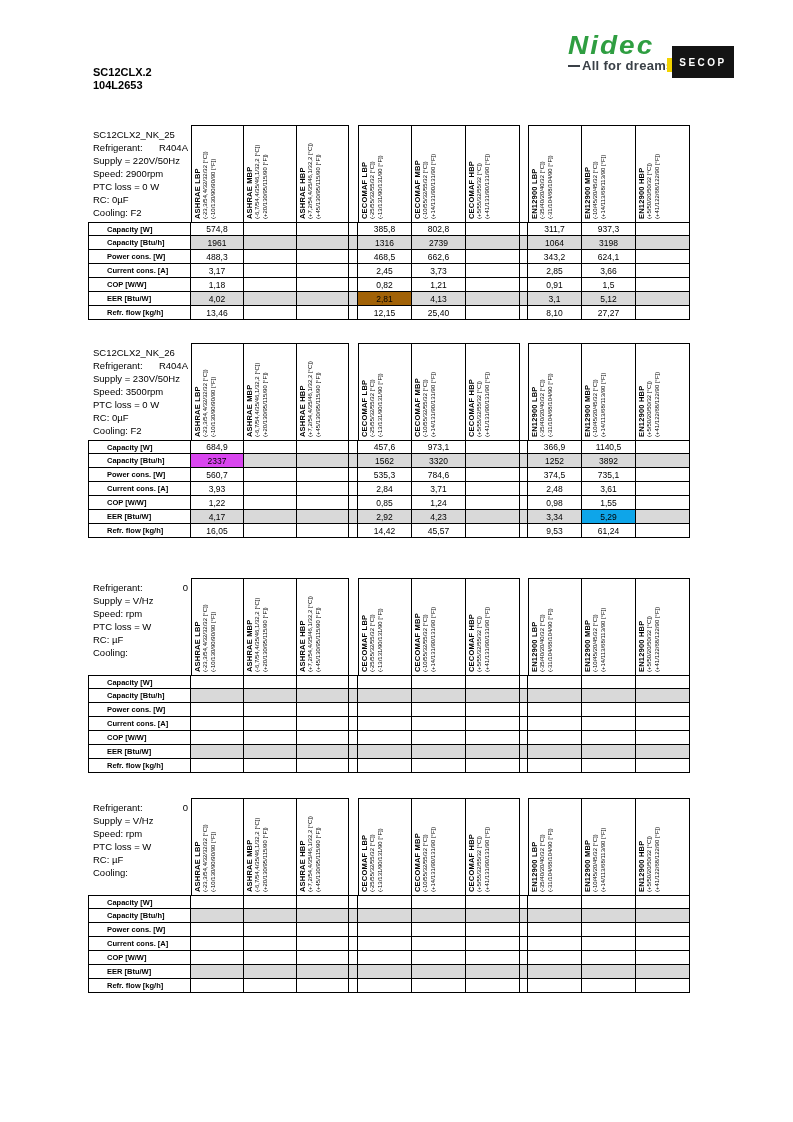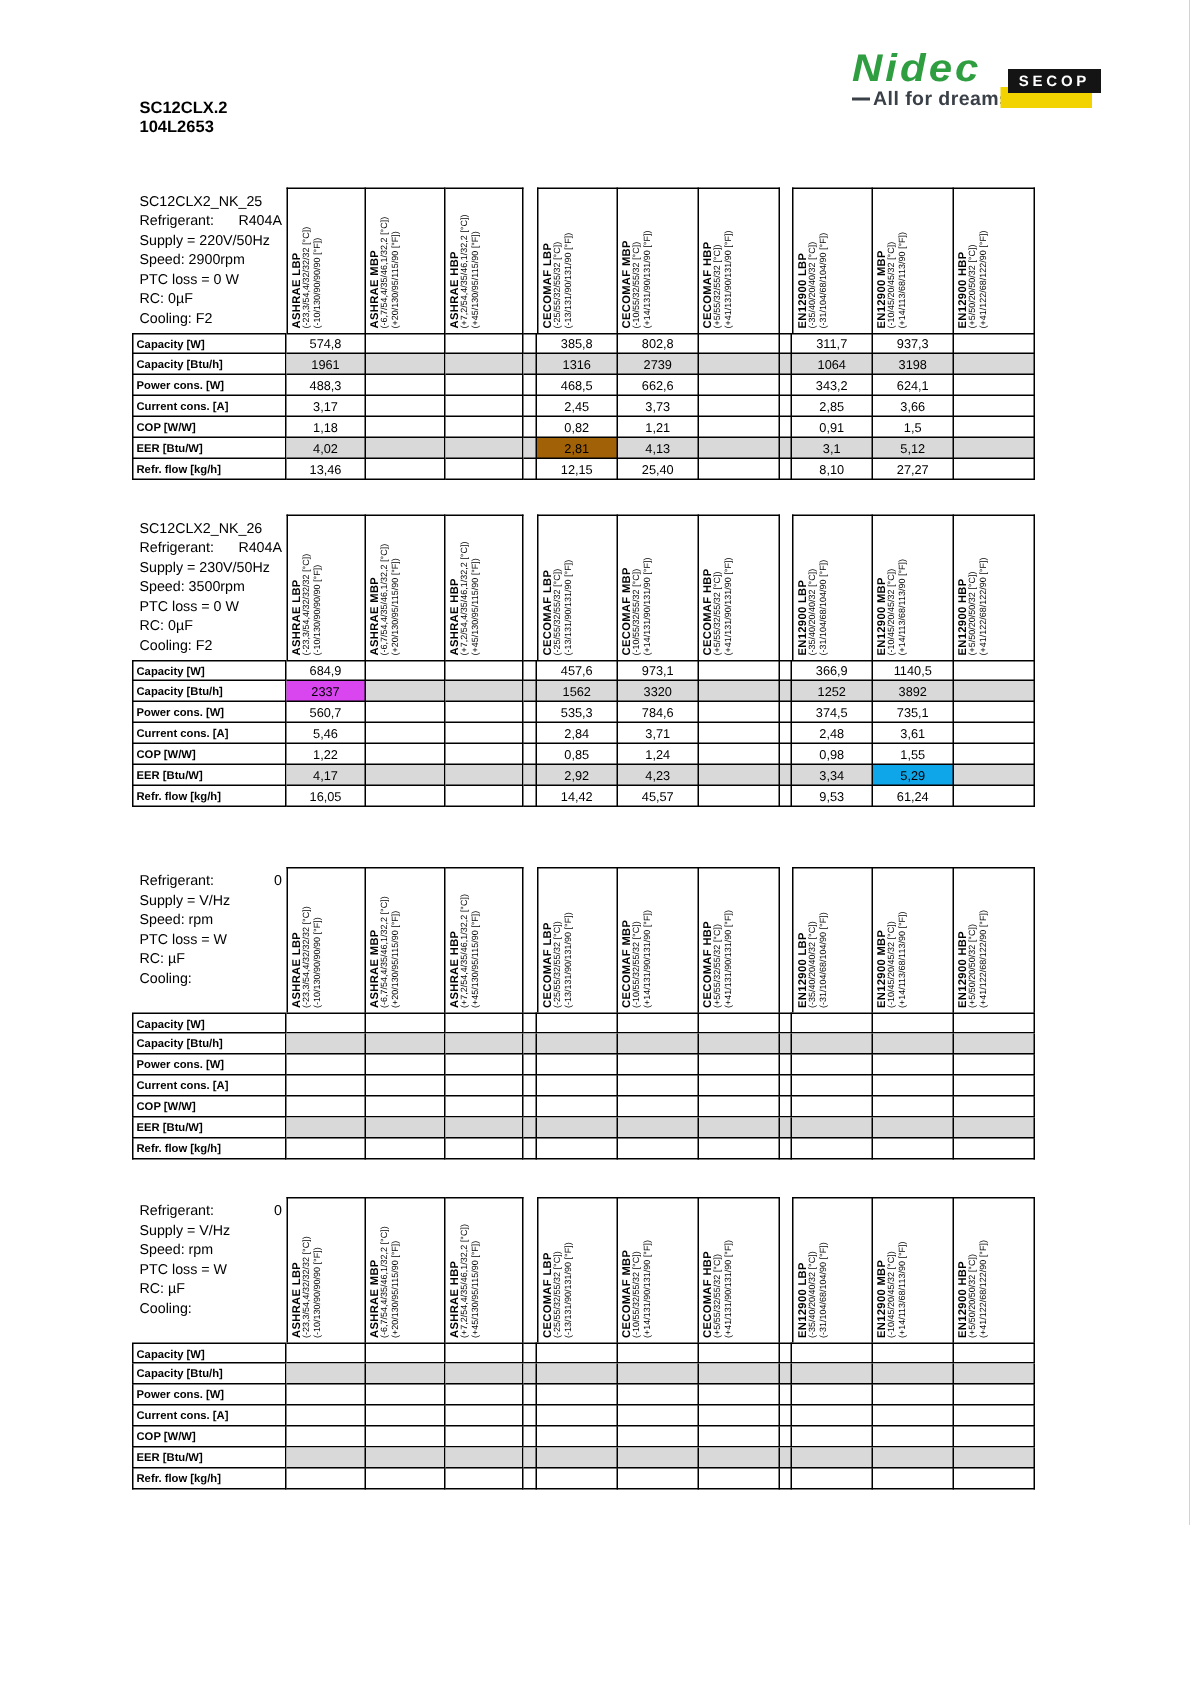--- a/index.html
+++ b/index.html
@@ -11,21 +11,21 @@
   }
   
   .doc-title { position:absolute; left:93px; top:66px; font-size:11px; font-weight:bold; line-height:13px; }
   
   .logo { position:absolute; left:560px; top:28px; width:185px; height:50px; }
   .nidec-word { position:absolute; left:8px; top:2px; font-size:28px; font-weight:bold; font-style:italic; letter-spacing:2px; transform:scaleY(0.92); }
   .tagline-row { position:absolute; left:8px; top:30px; display:flex; align-items:center; }
   .tagline-dash { width:12px; height:2px; margin-right:2px; }
   .tagline-text { font-size:13px; font-weight:bold; letter-spacing:0.3px; }
   .secop-yellow { position:absolute; left:107px; top:30px; width:61px; height:14px; }
-  .secop-black { position:absolute; left:112px; top:18px; width:62px; height:16px; display:flex; align-items:center; justify-content:center; }
+  .secop-black { position:absolute; left:112px; top:18px; width:62px; height:32px; display:flex; align-items:center; justify-content:center; }
   .secop-black span { color:#fff; font-size:10px; font-weight:bold; letter-spacing:2.5px; }
   
   .spec-table {
     position:absolute; left:88px; width:602px;
     display:grid;
     grid-template-columns:103px 53px 53px 52px 9px 54px 54px 54px 8px 54px 54px 54px;
     grid-template-rows:97px repeat(7, 14px);
   }
   .cell { overflow:hidden; }
   
@@ -34,21 +34,21 @@
   .refrig-row { display:flex; justify-content:space-between; white-space:nowrap;align-items:center; }
   .gh { border-top:1px solid #000; border-right:1px solid #000; }
   .gh-first { border-left:1px solid #000; }
   .vwrap { writing-mode:vertical-rl; transform:rotate(180deg); width:100%; height:100%; padding:3px 1px 2px 3px; text-align:left; }
   .vname { font-size:7.5px; font-weight:bold; white-space:nowrap; letter-spacing:0.2px; }
   .vcond { font-size:6px; line-height:7.5px; white-space:nowrap; }
   
   .dc { border-right:1px solid #000; border-bottom:1px solid #000; }
   .dl { border-left:1px solid #000; }
   .dt { border-top:1px solid #000; }
-  .rl { font-size:7.5px; font-weight:bold; display:flex; align-items:center; padding-left:2px; white-space:nowrap; }
+  .rl { font-size:7.5px; font-weight:bold; display:flex; align-items:center; padding-left:18px; white-space:nowrap; }
   .dv { font-size:8.5px; display:flex; align-items:center; justify-content:center; }
 </style>
 </head>
 <body>
 
 <div class="page">
 
   <div class="doc-title">
     <div>SC12CLX.2</div>
     <div>104L2653</div>
@@ -338,21 +338,21 @@
         <div class="cell dc dv"></div>
         <div class="cell dc"></div>
         <div class="cell dc dv">535,3</div>
         <div class="cell dc dv">784,6</div>
         <div class="cell dc dv"></div>
         <div class="cell dc"></div>
         <div class="cell dc dv">374,5</div>
         <div class="cell dc dv">735,1</div>
         <div class="cell dc dv"></div>
         <div class="cell dc dl rl">Current cons. [A]</div>
-        <div class="cell dc dv">5,46</div>
+        <div class="cell dc dv">3,93</div>
         <div class="cell dc dv"></div>
         <div class="cell dc dv"></div>
         <div class="cell dc"></div>
         <div class="cell dc dv">2,84</div>
         <div class="cell dc dv">3,71</div>
         <div class="cell dc dv"></div>
         <div class="cell dc"></div>
         <div class="cell dc dv">2,48</div>
         <div class="cell dc dv">3,61</div>
         <div class="cell dc dv"></div>

